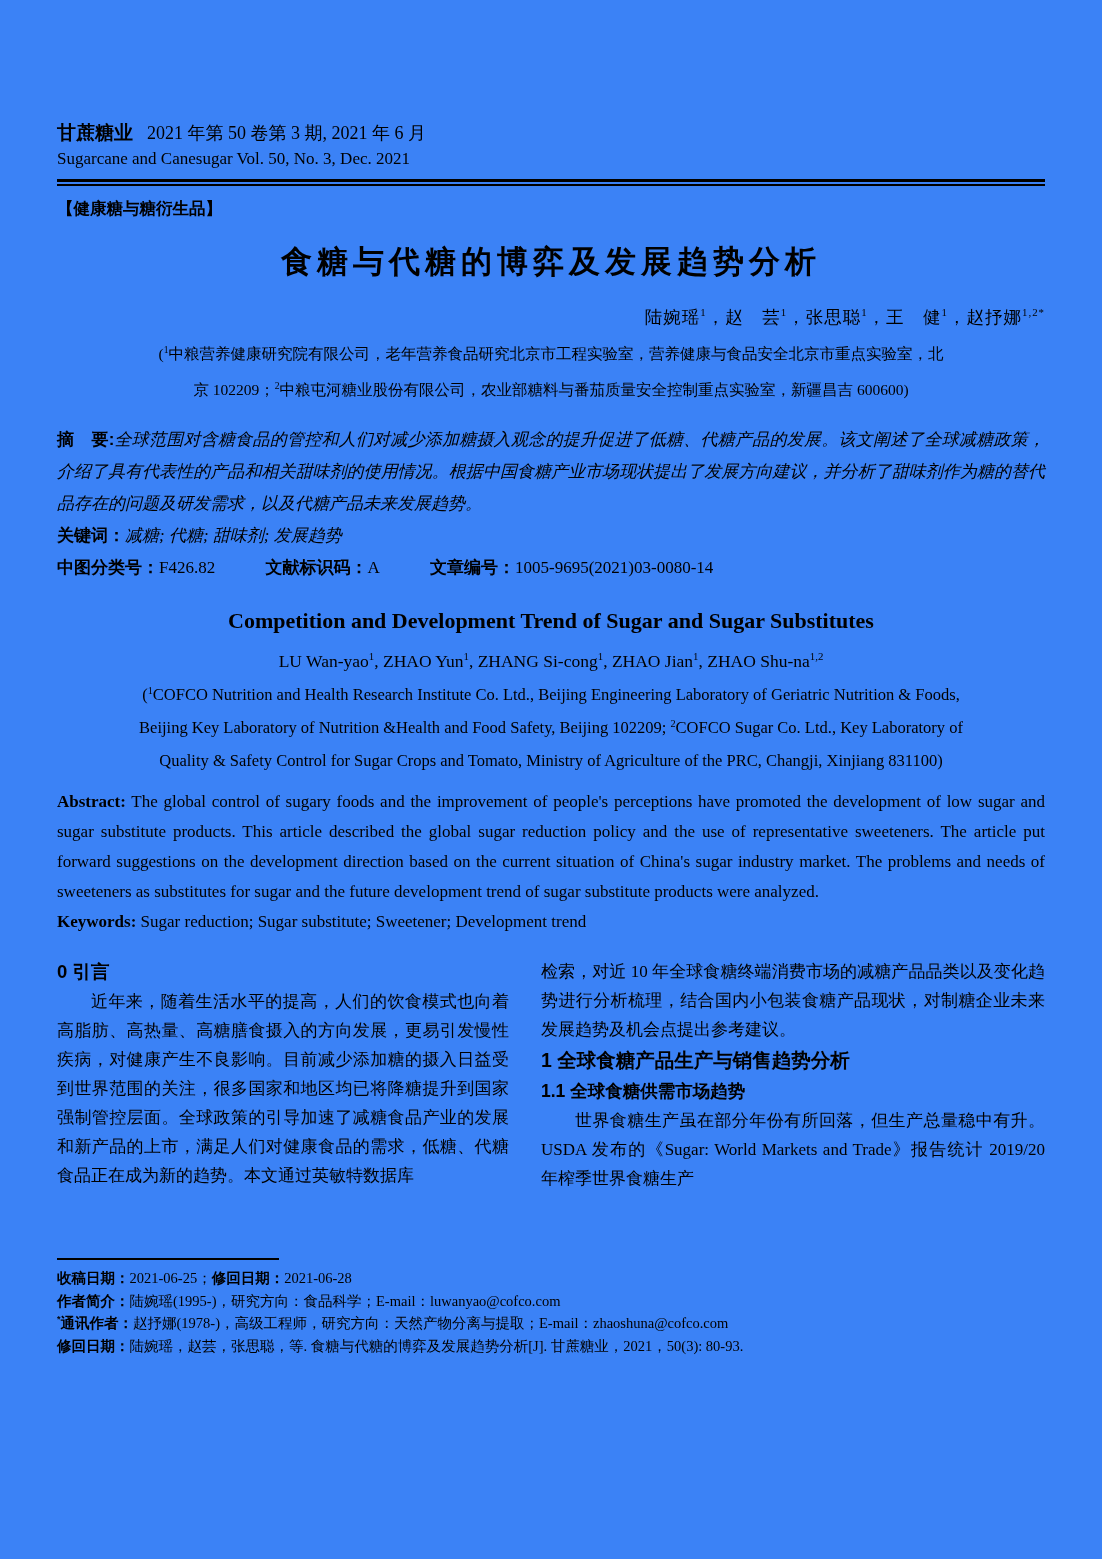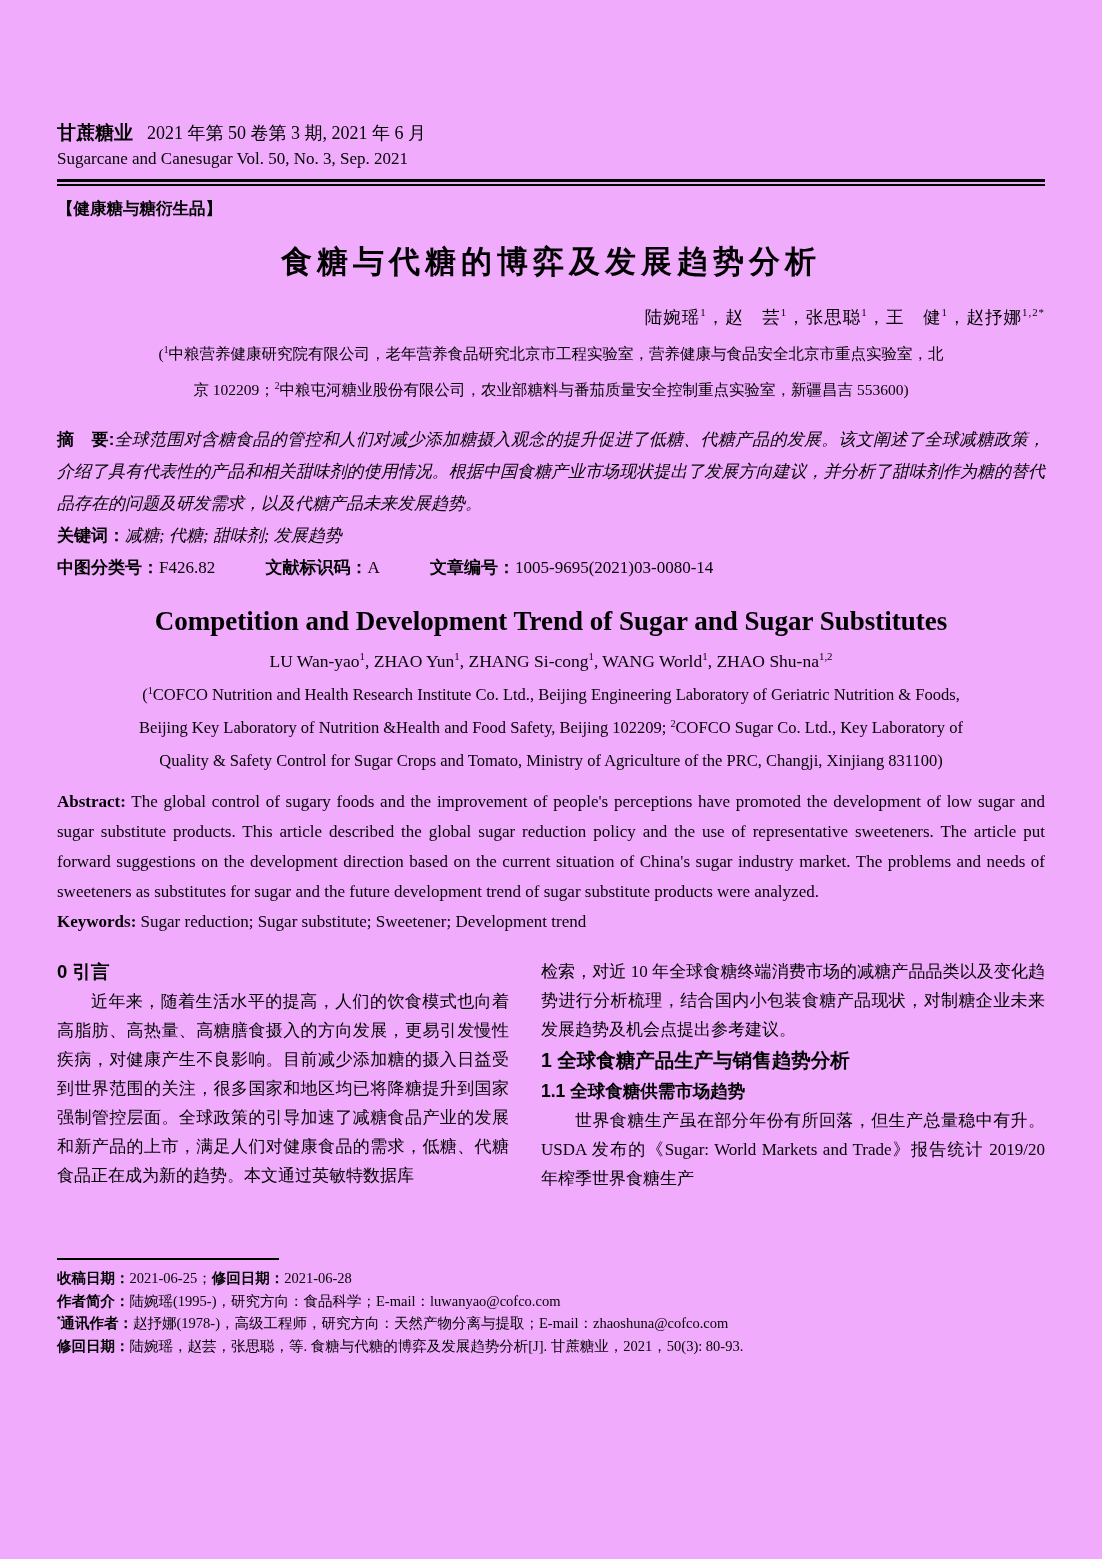--- a/index.html
+++ b/index.html
@@ -1,18 +1,18 @@
 <!DOCTYPE html>
 <html><head>
 <meta charset="utf-8">
 <style>
   * { margin:0; padding:0; box-sizing:border-box; }
   html, body { background:#ffffff; }
   .page {
-    position:relative; width:1102px; height:1559px; background:#f0abfc; color:#000;
+    position:relative; width:1102px; height:1559px; background:#3b82f6; color:#000;
     font-family:"Liberation Serif","DejaVu Serif",serif; overflow:hidden;
   }
   .content { position:absolute; left:57px; top:0; width:988px; }
 
   
   .jheader { padding-top:120px; }
   .jline1 { font-size:18px; line-height:26px; }
   .jname  { font-weight:bold; font-size:19px; margin-right:14px; }
   .jline2 { font-size:17px; line-height:25px; }
   .rule-double { margin-top:8px; height:7px; border-top:3px solid #000; border-bottom:2px solid #000; }
@@ -30,21 +30,21 @@
   .fl { font-family:"Liberation Sans","DejaVu Sans",sans-serif; font-weight:bold; font-style:normal;text-align:center; }
   .kaiti { font-style:italic; }
 
   .abstract-cn { margin-top:16px; font-size:17px; line-height:32px; text-align:justify; }
   .kw-cn { font-size:17px; line-height:32px; }
   .meta-line { font-size:17px; line-height:32px; }
   .meta-pair { display:inline-block; margin-right:46px; }
   .meta-pair:last-child { margin-right:0; }
 
   
-  .title-en { margin-top:20px; text-align:center; font-size:27px; line-height:34px; font-weight:bold; }
+  .title-en { margin-top:20px; text-align:center; font-size:22px; line-height:34px; font-weight:bold; }
   .authors-en { margin-top:8px; text-align:center; font-size:17.5px; line-height:30px; }
   .affil-en { margin-top:2px; text-align:center; font-size:16.5px; line-height:33px; }
   .abstract-en { margin-top:10px; font-size:17px; line-height:30px; text-align:justify; }
   .kw-en { font-size:17px; line-height:30px; }
   .b-serif { font-weight:bold; }
 
   
   .columns { display:flex; margin-top:20px; }
   .col-left  { width:452px; margin-right:32px; }
   .col-right { width:504px; }
@@ -63,48 +63,48 @@
 </head>
 <body>
 
 <div class="page">
   <div class="content">
 
     <header class="jheader">
       <div class="jline1">
         <span class="jname">甘蔗糖业</span><span class="jissue">2021 年第 50 卷第 3 期, 2021 年 6 月</span>
       </div>
-      <div class="jline2">Sugarcane and Canesugar Vol. 50, No. 3, Sep. 2021</div>
+      <div class="jline2">Sugarcane and Canesugar Vol. 50, No. 3, Dec. 2021</div>
     </header>
 
     <div class="rule-double"></div>
     <div class="column-tag">【健康糖与糖衍生品】</div>
 
     <h1 class="title-cn">食糖与代糖的博弈及发展趋势分析</h1>
 
     <div class="authors-cn"><span>陆婉瑶</span><sup>1</sup><span>，赵　芸</span><sup>1</sup><span>，张思聪</span><sup>1</sup><span>，王　健</span><sup>1</sup><span>，赵抒娜</span><sup>1,2*</sup></div>
 
     <div class="affil-cn">
       <div><span>(</span><sup>1</sup><span>中粮营养健康研究院有限公司，老年营养食品研究北京市工程实验室，营养健康与食品安全北京市重点实验室，北</span></div>
-      <div><span>京 102209；</span><sup>2</sup><span>中粮屯河糖业股份有限公司，农业部糖料与番茄质量安全控制重点实验室，新疆昌吉 553600)</span></div>
+      <div><span>京 102209；</span><sup>2</sup><span>中粮屯河糖业股份有限公司，农业部糖料与番茄质量安全控制重点实验室，新疆昌吉 600600)</span></div>
     </div>
 
     <p class="abstract-cn"><span class="fl">摘　要:</span><span class="kaiti">全球范围对含糖食品的管控和人们对减少添加糖摄入观念的提升促进了低糖、代糖产品的发展。该文阐述了全球减糖政策，介绍了具有代表性的产品和相关甜味剂的使用情况。根据中国食糖产业市场现状提出了发展方向建议，并分析了甜味剂作为糖的替代品存在的问题及研发需求，以及代糖产品未来发展趋势。</span></p>
 
     <p class="kw-cn"><span class="fl">关键词：</span><span class="kaiti">减糖; 代糖; 甜味剂; 发展趋势</span></p>
 
     <p class="meta-line">
       <span class="meta-pair"><span class="fl">中图分类号：</span><span>F426.82</span></span>
       <span class="meta-pair"><span class="fl">文献标识码：</span><span>A</span></span>
       <span class="meta-pair"><span class="fl">文章编号：</span><span>1005-9695(2021)03-0080-14</span></span>
     </p>
 
     <h2 class="title-en">Competition and Development Trend of Sugar and Sugar Substitutes</h2>
 
-    <div class="authors-en"><span>LU Wan-yao</span><sup>1</sup><span>, ZHAO Yun</span><sup>1</sup><span>, ZHANG Si-cong</span><sup>1</sup><span>, WANG World</span><sup>1</sup><span>, ZHAO Shu-na</span><sup>1,2</sup></div>
+    <div class="authors-en"><span>LU Wan-yao</span><sup>1</sup><span>, ZHAO Yun</span><sup>1</sup><span>, ZHANG Si-cong</span><sup>1</sup><span>, ZHAO Jian</span><sup>1</sup><span>, ZHAO Shu-na</span><sup>1,2</sup></div>
 
     <div class="affil-en">
       <div><span>(</span><sup>1</sup><span>COFCO Nutrition and Health Research Institute Co. Ltd., Beijing Engineering Laboratory of Geriatric Nutrition &amp; Foods,</span></div>
       <div><span>Beijing Key Laboratory of Nutrition &amp;Health and Food Safety, Beijing 102209; </span><sup>2</sup><span>COFCO Sugar Co. Ltd., Key Laboratory of</span></div>
       <div><span>Quality &amp; Safety Control for Sugar Crops and Tomato, Ministry of Agriculture of the PRC, Changji, Xinjiang 831100)</span></div>
     </div>
 
     <p class="abstract-en"><span class="b-serif">Abstract:</span><span> The global control of sugary foods and the improvement of people's perceptions have promoted the development of low sugar and sugar substitute products. This article described the global sugar reduction policy and the use of representative sweeteners. The article put forward suggestions on the development direction based on the current situation of China's sugar industry market. The problems and needs of sweeteners as substitutes for sugar and the future development trend of sugar substitute products were analyzed.</span></p>
 
     <p class="kw-en"><span class="b-serif">Keywords:</span><span> Sugar reduction; Sugar substitute; Sweetener; Development trend</span></p>

